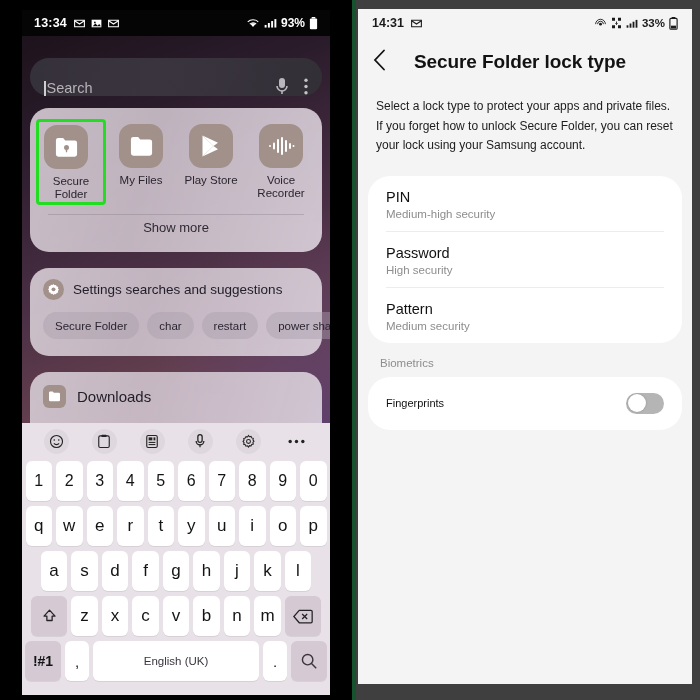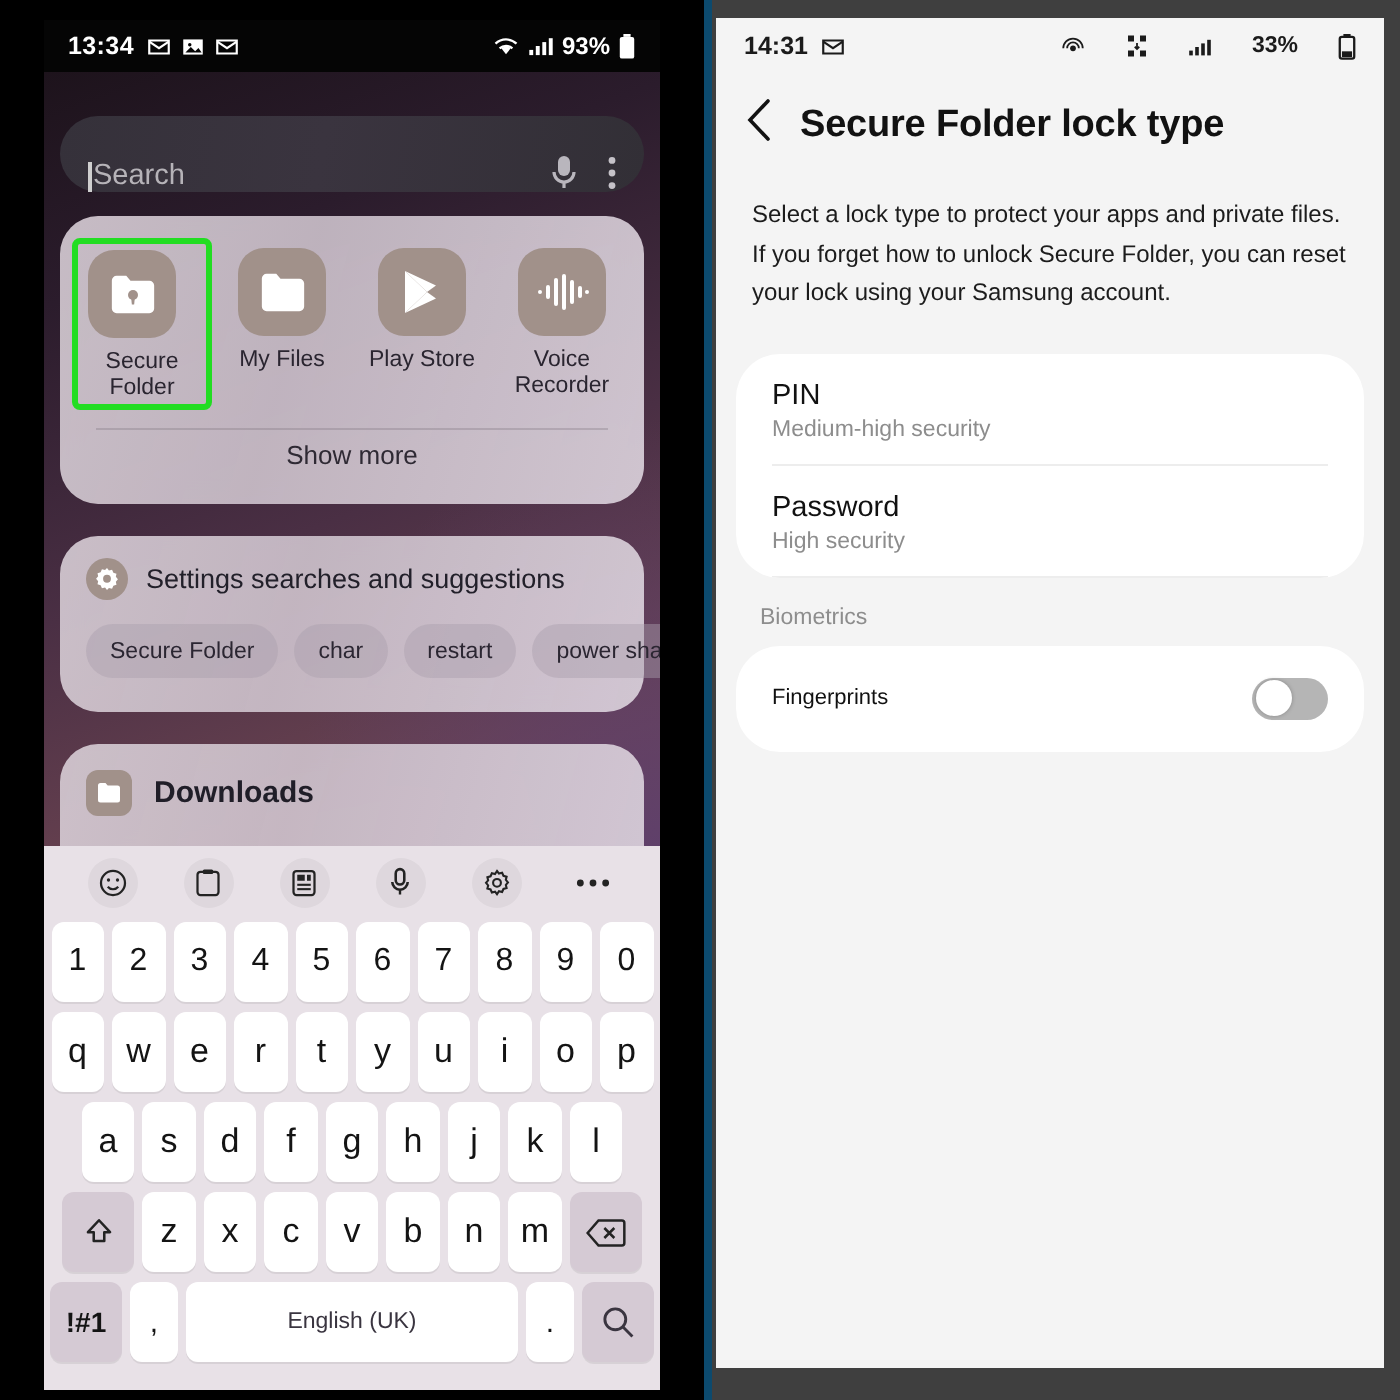--- a/index.html
+++ b/index.html
@@ -5,21 +5,21 @@
   * { box-sizing: border-box; margin: 0; padding: 0; }
   html, body {
     width: 700px; height: 700px;
     background: #000;
     font-family: "Liberation Sans", sans-serif;
     overflow: hidden;
   }
   .stage {
     position: relative;
     width: 700px; height: 700px;
-    background: #0c4a6e;
+    background: #14532d;
     padding-left: 24px;
   }
 
   
   .left-panel {
     position: absolute;
     left: 0; top: 0;
     width: 352px; height: 700px;
     background: #000;
     overflow: hidden;
@@ -114,21 +114,21 @@
   .chip {
     background: rgba(170,160,172,.45);
     border-radius: 14px;
     height: 27px;
     display: flex; align-items: center;
     padding: 0 12px;
     font-size: 11.5px; color: #2b2632;
     white-space: nowrap;
   }
 
-  #dl-card { top: 362px; height: 54px; border-radius: 19px 19px 0 0; font-weight: bold; }
+  #dl-card { top: 362px; height: 54px; border-radius: 19px 19px 0 0; }
   .dl-head { display: flex; align-items: center; gap: 11px; padding: 13px 0 0 13px; }
   .dl-icon {
     width: 23px; height: 23px; border-radius: 6px;
     background: #a1918a; display: flex; align-items: center; justify-content: center;
   }
   .dl-title { font-size: 15px; color: #201e28; }
 
   
   .keyboard {
     position: absolute; left: 0; bottom: 0;
@@ -180,24 +180,24 @@
     position: absolute; left: 2px; top: 9px;
     width: 334px; height: 675px;
     background: #f4f4f4;
     overflow: hidden;
   }
   .r-statusbar {
     height: 28px; display: flex; align-items: center;
     padding: 0 14px; color: #1b1b1b;
   }
   .r-time { font-size: 12.5px; font-weight: 600; }
-  .r-sbright { margin-left: auto; display: flex; align-items: center; gap: 20px; }
+  .r-sbright { margin-left: auto; display: flex; align-items: center; gap: 4px; }
   .r-batt { font-size: 11.5px; font-weight: 600; }
 
-  .r-titlebar { display: flex; align-items: center; gap: 14px; padding: 12px 16px 8px 15px; }
+  .r-titlebar { display: flex; align-items: center; gap: 28px; padding: 12px 16px 8px 15px; }
   .r-title { font-size: 19px; font-weight: 700; color: #121212; letter-spacing: -.1px; }
   .r-desc {
     padding: 14px 18px 20px 18px;
     font-size: 12px; line-height: 19.5px; color: #1c1c1c;
   }
   .r-group {
     background: #fff;
     border-radius: 22px;
     margin: 0 10px;
     overflow: hidden;
@@ -560,20 +560,24 @@
         <div class="r-item">
           <div class="r-item-title">PIN</div>
           <div class="r-item-sub">Medium-high security</div>
         </div>
         <div class="r-sep"></div>
         <div class="r-item">
           <div class="r-item-title">Password</div>
           <div class="r-item-sub">High security</div>
         </div>
         <div class="r-sep"></div>
+        <div class="r-item">
+          <div class="r-item-title">Pattern</div>
+          <div class="r-item-sub">Medium security</div>
+        </div>
       </div>
 
       <div class="r-section-head">Biometrics</div>
 
       <div class="r-group">
         <div class="r-toggle-row">
           <span class="r-toggle-label">Fingerprints</span>
           <span class="toggle">
               <span class="knob"></span>
             </span>

